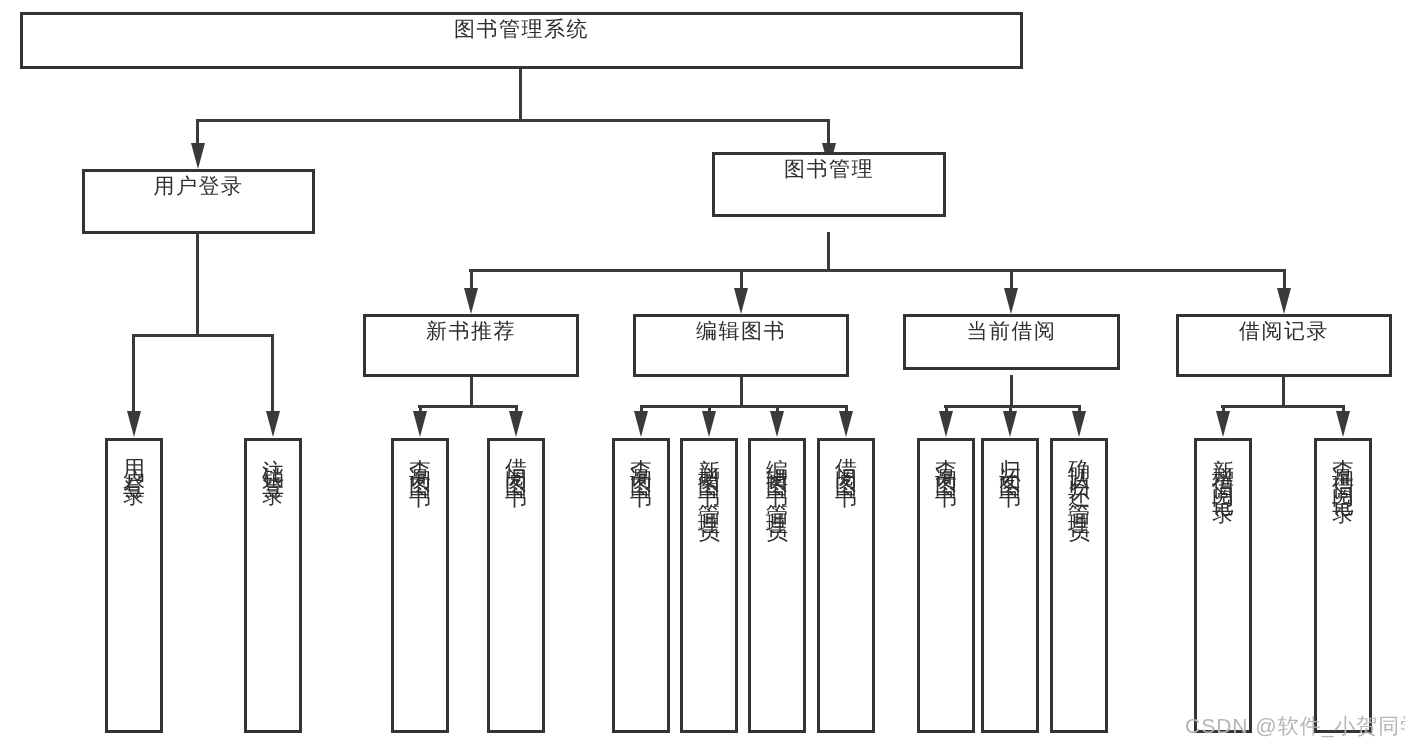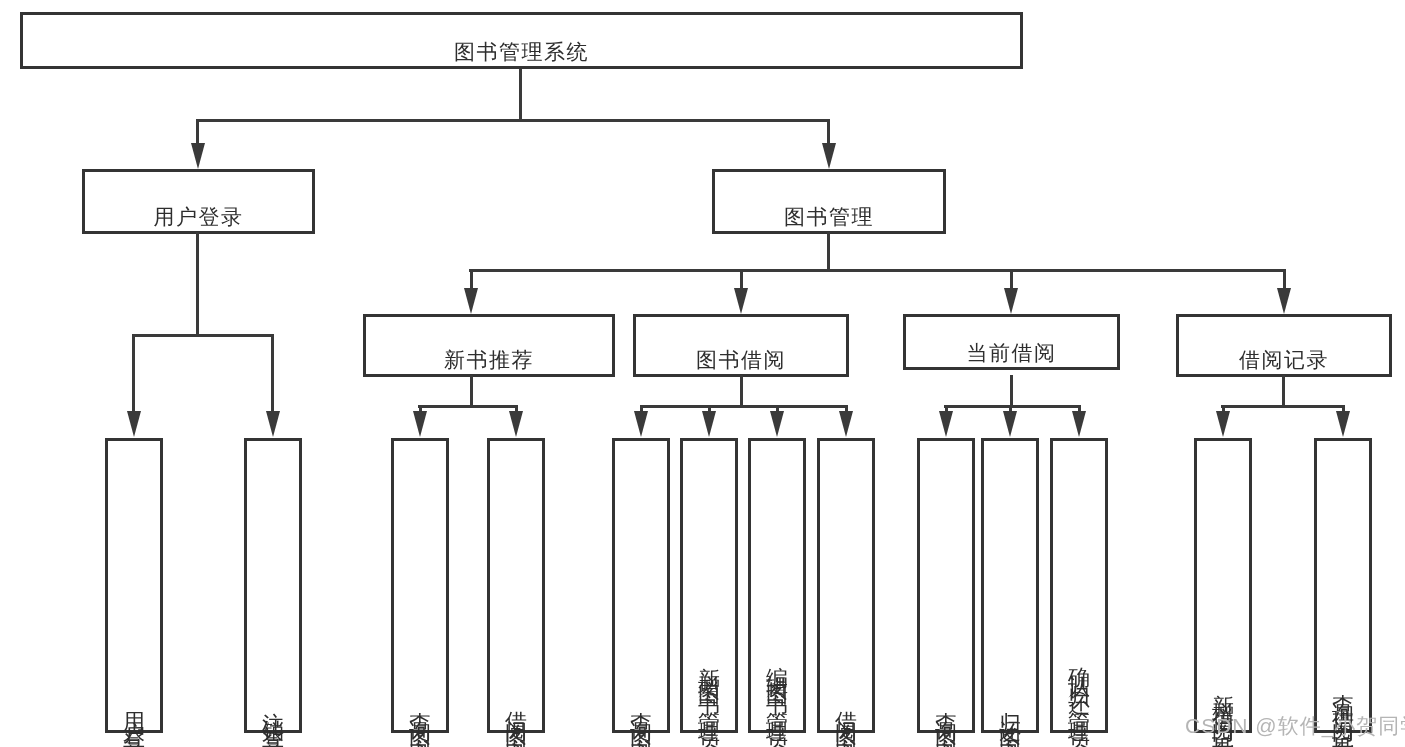--- a/index.html
+++ b/index.html
@@ -18,21 +18,21 @@
     background: var(--bg);
     font-family: "Liberation Sans", "DejaVu Sans", sans-serif;
     color: var(--text);
     overflow: hidden;
   }
   .node {
     position: absolute;
     border: 3px solid var(--border);
     background: #fff;
     display: flex;
-    align-items: flex-end;
+    align-items: flex-start;
     justify-content: center;
   }
   .node.h { font-size: 21px; letter-spacing: 1.5px; }
   .node.v { }
   .node.v .vtext {
     writing-mode: vertical-rl;
     text-orientation: mixed;
     font-size: 22px;
     letter-spacing: 9px;
     line-height: 1;
@@ -68,21 +68,21 @@
   <div class="vline" style="left:519px; top:69px; height:52px;"></div>
   <div class="hline" style="left:197px; top:119px; width:633px;"></div>
   <div class="vline" style="left:196px; top:119px; height:28px;"></div>
   <div class="arrow" style="left:191px; top:143px;"></div>
   <div class="vline" style="left:827px; top:119px; height:28px;"></div>
   <div class="arrow" style="left:822px; top:143px;"></div>
 
   <div class="node h" style="left:82px; top:169px; width:233px; height:65px;">
     <span>用户登录</span>
   </div>
-  <div class="node h" style="left:712px; top:169px; width:234px; height:65px;">
+  <div class="node h" style="left:712px; top:152px; width:234px; height:65px;">
     <span>图书管理</span>
   </div>
 
   <div class="vline" style="left:196px; top:232px; height:104px;"></div>
   <div class="hline" style="left:133px; top:334px; width:141px;"></div>
   <div class="vline" style="left:132px; top:334px; height:80px;"></div>
   <div class="arrow" style="left:127px; top:411px;"></div>
   <div class="vline" style="left:271px; top:334px; height:80px;"></div>
   <div class="arrow" style="left:266px; top:411px;"></div>
 
@@ -90,25 +90,25 @@
   <div class="hline" style="left:469px; top:269px; width:816px;"></div>
   <div class="vline" style="left:470px; top:269px; height:20px;"></div>
   <div class="arrow" style="left:464px; top:288px;"></div>
   <div class="vline" style="left:740px; top:269px; height:20px;"></div>
   <div class="arrow" style="left:734px; top:288px;"></div>
   <div class="vline" style="left:1010px; top:269px; height:20px;"></div>
   <div class="arrow" style="left:1004px; top:288px;"></div>
   <div class="vline" style="left:1283px; top:269px; height:20px;"></div>
   <div class="arrow" style="left:1277px; top:288px;"></div>
 
-  <div class="node h" style="left:363px; top:314px; width:252px; height:63px;">
+  <div class="node h" style="left:363px; top:314px; width:216px; height:63px;">
     <span>新书推荐</span>
   </div>
   <div class="node h" style="left:633px; top:314px; width:216px; height:63px;">
-    <span>图书借阅</span>
+    <span>编辑图书</span>
   </div>
   <div class="node h" style="left:903px; top:314px; width:217px; height:56px;">
     <span>当前借阅</span>
   </div>
   <div class="node h" style="left:1176px; top:314px; width:216px; height:63px;">
     <span>借阅记录</span>
   </div>
 
   <div class="vline" style="left:470px; top:375px; height:32px;"></div>
   <div class="vline" style="left:740px; top:375px; height:32px;"></div>

